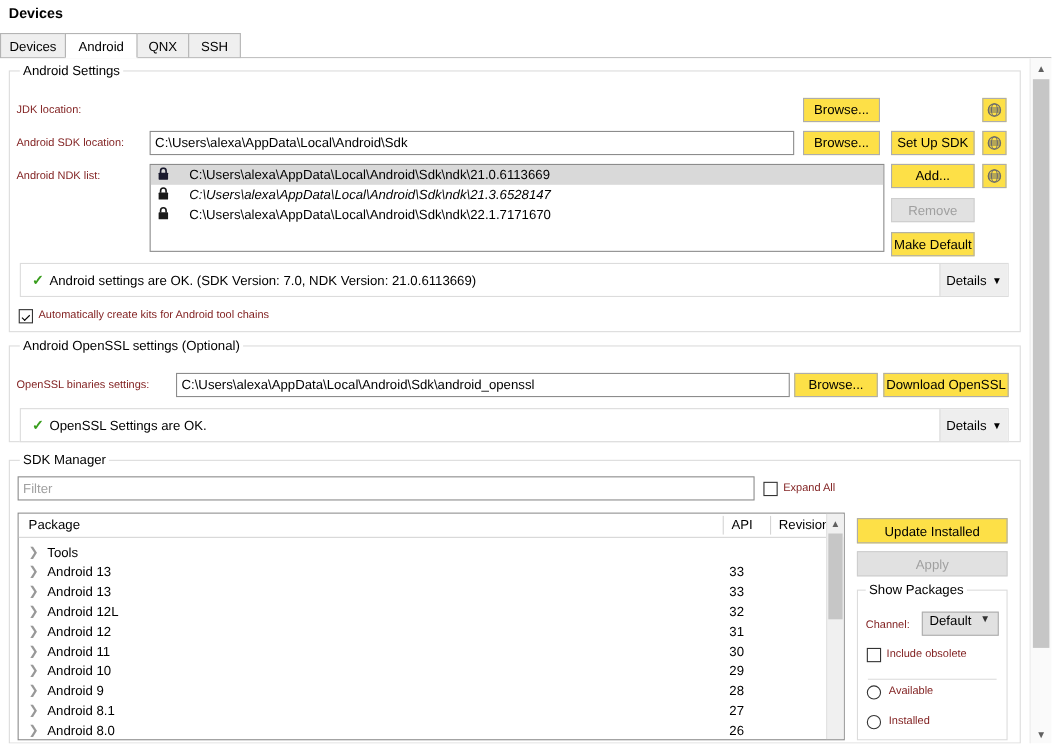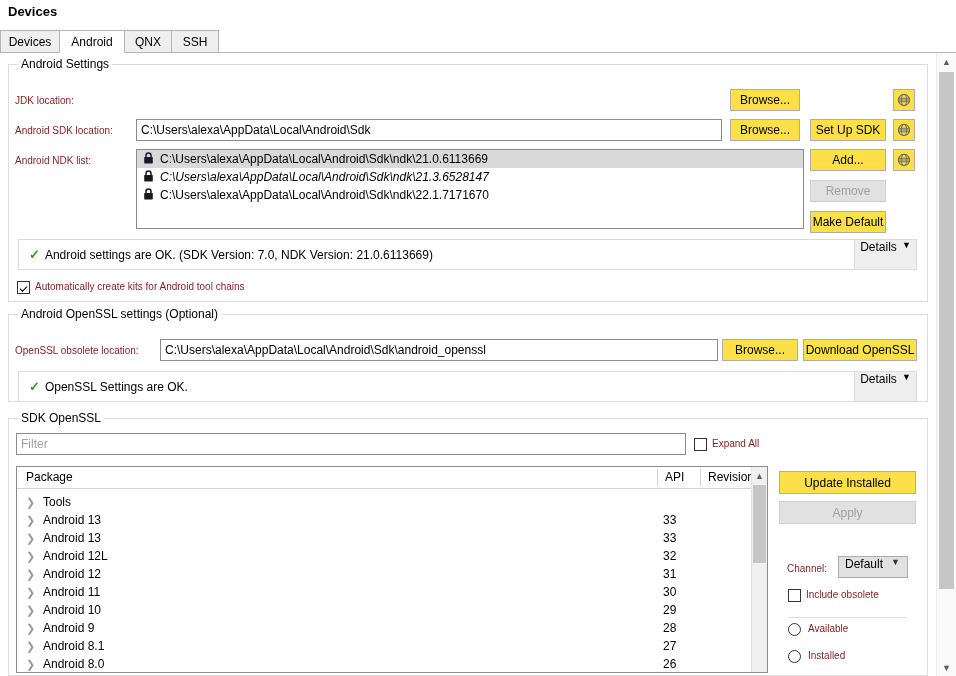--- a/index.html
+++ b/index.html
@@ -102,36 +102,36 @@
     border: 1px solid #8c8c8c;
     background: #ffffff;
     overflow: hidden;
   }
   .ndk-row {
     height: 18px; display:flex; align-items:center;
     padding-left: 6px; font-size: 12px; white-space: nowrap;
   }
   .ndk-row.selected { background: #d9d9d9; }
   .ndk-row.italic { font-style: italic; }
-  .ndk-row .path { margin-left: 6px; }
+  .ndk-row .path { margin-left: 18px; }
 
   
   .statusbar {
     position:absolute;
     border:1px solid #dcdcdc;
     background:#ffffff;
     display:flex; align-items:center;
   }
   .statusbar .chk { color:#3a9e1e; font-size:13px; margin-left:10px; margin-right:5px; font-weight:bold;}
   .statusbar .msg { font-size:12px; color:#000; }
   .details-btn {
     position:absolute; right:0px; top:0px; bottom:0px;
     width:62px;
     background:#eeeeee; border-left:1px solid #dcdcdc;
-    display:flex; align-items:flex-start; justify-content:center;
+    display:flex; align-items:center; justify-content:center;
     font-size:12px; color:#000; cursor:default;
   }
   .details-btn .arw { margin-left:5px; font-size:9px; }
 
   
   .cbox {
     position:absolute; width:13px; height:13px;
     border:1px solid #333; background:#fff;
   }
   .cbox.checked::after {
@@ -317,36 +317,36 @@
       </div>
     </div>
 
     <div class="cbox checked" style="left:17px; top:228px;"></div>
     <div class="lbl" style="left:35px; top:228px;">Automatically create kits for Android tool chains</div>
 
     <div class="group" style="left:8px; top:261px; width:920px; height:88px;">
       <div class="legend">Android OpenSSL settings (Optional)</div>
     </div>
 
-    <div class="lbl" style="left:15px; top:292px;">OpenSSL obsolete location:</div>
+    <div class="lbl" style="left:15px; top:292px;">OpenSSL binaries settings:</div>
     <div class="txtfield" style="left:160px; top:286px; width:558px; height:22px;">C:\Users\alexa\AppData\Local\Android\Sdk\android_openssl</div>
     <div class="btn" style="left:722px; top:286px; width:76px; height:22px;">Browse...</div>
     <div class="btn" style="left:803px; top:286px; width:114px; height:22px;">Download OpenSSL</div>
 
     <div class="statusbar" style="left:18px; top:318px; width:899px; height:31px;">
       <span class="chk">✓</span>
       <span class="msg">OpenSSL Settings are OK.</span>
       <div class="details-btn">
         <span>Details</span>
         <span class="arw">▼</span>
       </div>
     </div>
 
     <div class="group" style="left:8px; top:365px; width:920px; height:258px;">
-      <div class="legend">SDK OpenSSL</div>
+      <div class="legend">SDK Manager</div>
     </div>
 
     <div class="txtfield placeholder" style="left:16px; top:380px; width:670px; height:22px;" placeholder="Filter">Filter</div>
     <div class="cbox" style="left:694px; top:385px;"></div>
     <div class="lbl" style="left:712px; top:385px;">Expand All</div>
 
     <div class="table" style="left:16px; top:413px; width:752px; height:207px;">
       <div class="thead">
         <div class="th" style="left:9px;">Package</div>
         <div class="th-sep" style="left:640px;"></div>
@@ -408,20 +408,23 @@
 
       <div class="vscroll" style="right:0px; top:0px; width:16px; height:100%;">
         <div class="arrow up">▲</div>
         <div class="thumb" style="top:18px; height:78px;"></div>
       </div>
     </div>
 
     <div class="btn disabled" style="left:779px; top:448px; width:137px; height:23px;">Apply</div>
     <div class="btn" style="left:779px; top:418px; width:137px; height:23px;">Update Installed</div>
 
+    <div class="showpkg" style="left:779px; top:483px; width:137px; height:137px;">
+      <div class="legend" style="position:absolute; top:-8px; left:7px; background:#fff; padding:0 3px; font-size:12px;">Show Packages</div>
+    </div>
 
     <div class="lbl" style="left:787px; top:510px;">Channel:</div>
     <div class="combo" style="left:838px; top:503px; width:70px; height:22px;">
       <span>Default</span>
       <span class="carw">▼</span>
     </div>
 
     <div class="cbox" style="left:788px; top:536px;"></div>
     <div class="lbl" style="left:806px; top:536px;">Include obsolete</div>
 

